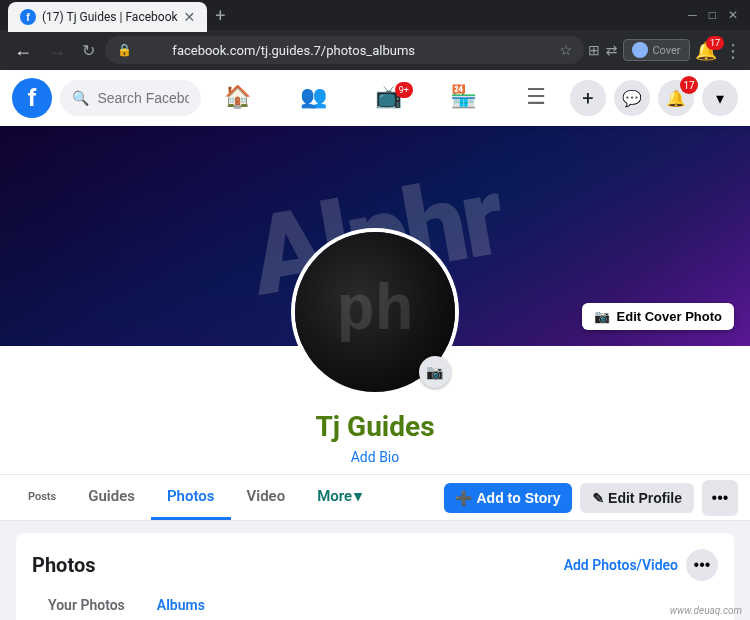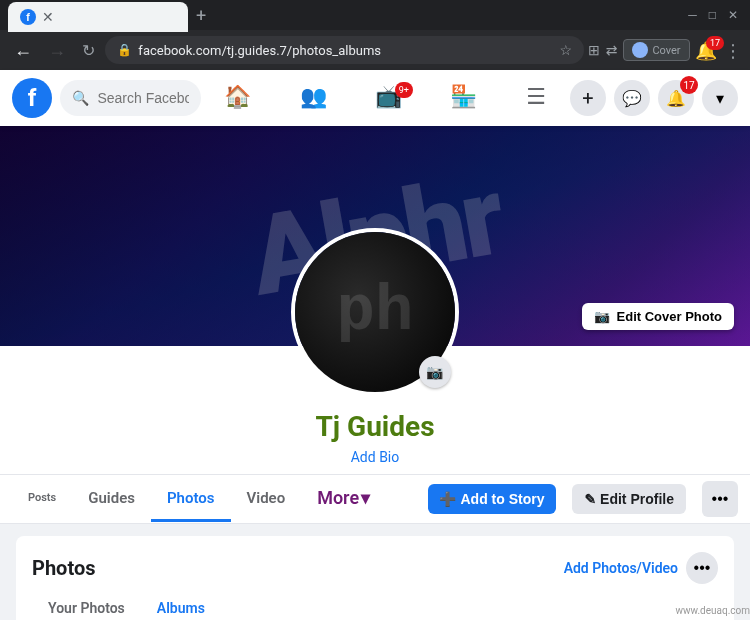--- a/index.html
+++ b/index.html
@@ -4,37 +4,38 @@
   <style>
     * { box-sizing: border-box; margin: 0; padding: 0; }
     body { font-family: -apple-system, BlinkMacSystemFont, 'Segoe UI', Roboto, sans-serif; background: #f0f2f5; width: 750px; height: 620px; overflow: hidden; }
   </style>
 </head>
 <body>
 
 <div style="background:#202124; height:30px; display:flex; align-items:stretch; padding:0 8px 0 8px; gap:0;">
   <div style="background:#f1f3f4; border-radius:8px 8px 0 0; padding:0 12px; display:flex; align-items:center; gap:6px; color:#202124; font-size:12px; min-width:180px; height:30px; margin-top:2px;">
     <div style="width:16px;height:16px;background:#1877f2;border-radius:50%;display:flex;align-items:center;justify-content:center;color:white;font-size:10px;font-weight:bold;flex-shrink:0;">f</div>
+    <span style="flex:1;white-space:nowrap;overflow:hidden;text-overflow:ellipsis;">(17) Tj Guides | Facebook</span>
     <span style="color:#5f6368;font-size:14px;">✕</span>
   </div>
   <div style="color:#9aa0a6;font-size:18px;cursor:pointer;padding:4px 8px;display:flex;align-items:center;">+</div>
   <div style="margin-left:auto;display:flex;align-items:center;gap:12px;color:#9aa0a6;font-size:12px;padding-right:4px;">
     <span style="cursor:pointer;">─</span>
     <span style="cursor:pointer;">□</span>
     <span style="cursor:pointer;">✕</span>
   </div>
 </div>
 
 <div style="background:#292a2d;height:40px;display:flex;align-items:center;padding:0 8px;gap:4px;">
   <button style="color:#e8eaed;background:none;border:none;cursor:pointer;font-size:18px;padding:4px 6px;">←</button>
   <button style="color:#4a4b4f;background:none;border:none;cursor:default;font-size:18px;padding:4px 6px;" disabled="">→</button>
   <button style="color:#9aa0a6;background:none;border:none;cursor:pointer;font-size:16px;padding:4px 6px;">↻</button>
   <div style="flex:1;background:#35363a;border-radius:20px;height:28px;display:flex;align-items:center;padding:0 12px;gap:6px;">
     <span style="color:#9aa0a6;font-size:12px;">🔒</span>
-    <span style="color:#e8eaed;font-size:13px;flex:1;">facebook.com/tj.guides.7/photos_albums</span>
+    <span style="color:#e8eaed;font-size:13px;flex:1;margin-left:34px;">facebook.com/tj.guides.7/photos_albums</span>
     <span style="color:#9aa0a6;font-size:14px;">☆</span>
   </div>
   <div style="display:flex;align-items:center;gap:6px;">
     <span style="color:#9aa0a6;font-size:14px;">⊞</span>
     <span style="color:#9aa0a6;font-size:14px;">⇄</span>
     <div style="background:#3c4043;border:1px solid #5f6368;border-radius:4px;color:#9aa0a6;font-size:11px;padding:2px 8px;cursor:pointer;display:flex;align-items:center;gap:4px;">
       <div style="width:16px;height:16px;background:#8ab4f8;border-radius:50%;"></div>
       <span>Cover</span>
     </div>
     <div style="position:relative;">
@@ -109,22 +110,22 @@
 <div style="background:white;padding-top:64px;padding-bottom:8px;text-align:center;border-bottom:1px solid #e4e6eb;">
   <h1 style="font-size:28px;font-weight:700;color:#4d7c0f;">Tj Guides</h1>
   <a style="color:#1877f2;font-size:14px;cursor:pointer;margin-top:6px;display:inline-block;text-decoration:none;">Add Bio</a>
 </div>
 
 <div style="background:white;display:flex;align-items:center;padding:0 12px;border-bottom:1px solid #e4e6eb;">
   <div style="padding:12px 16px;font-size:11px;font-weight:600;color:#65676b;cursor:pointer;border-bottom:3px solid transparent;">Posts</div>
   <div style="padding:12px 16px;font-size:15px;font-weight:600;color:#65676b;cursor:pointer;border-bottom:3px solid transparent;">Guides</div>
   <div style="padding:12px 16px;font-size:15px;font-weight:600;color:#1877f2;cursor:pointer;border-bottom:3px solid #1877f2;">Photos</div>
   <div style="padding:12px 16px;font-size:15px;font-weight:600;color:#65676b;cursor:pointer;border-bottom:3px solid transparent;">Video</div>
-  <div style="padding:12px 16px;font-size:18px;font-weight:600;color:#701a75;cursor:pointer;border-bottom:3px solid transparent;display:flex;align-items:center;gap:2px;">More <span>▾</span></div>
-  <div style="margin-left:auto;display:flex;gap:16px;align-items:center;">
+  <div style="padding:12px 16px;font-size:15px;font-weight:600;color:#0f766e;cursor:pointer;border-bottom:3px solid transparent;display:flex;align-items:center;gap:2px;">More <span>▾</span></div>
+  <div style="margin-left:auto;display:flex;gap:8px;align-items:center;">
     <button style="background:#1877f2;color:white;border:none;border-radius:6px;padding:7px 12px;font-size:14px;font-weight:600;cursor:pointer;display:flex;align-items:center;gap:6px;">➕ Add to Story</button>
     <button style="background:#e4e6eb;color:#1c1e21;border:none;border-radius:6px;padding:7px 12px;font-size:14px;font-weight:600;cursor:pointer;display:flex;align-items:center;gap:6px;">✎ Edit Profile</button>
     <button style="background:#e4e6eb;border:none;border-radius:6px;width:36px;height:36px;cursor:pointer;font-size:16px;display:flex;align-items:center;justify-content:center;">•••</button>
   </div>
 </div>
 
 <div style="background:#f0f2f5;padding:12px 16px;">
   <div style="background:white;border-radius:8px;padding:16px;">
     <div style="display:flex;align-items:center;justify-content:space-between;margin-bottom:8px;">
       <h2 style="font-size:20px;font-weight:700;color:#1c1e21;">Photos</h2>
@@ -135,13 +136,13 @@
     </div>
 
     <div style="display:flex;gap:0;margin-bottom:16px;border-bottom:2px solid #e4e6eb;">
       <div style="padding:8px 16px;font-size:14px;font-weight:600;cursor:pointer;color:#65676b;border-bottom:3px solid transparent;margin-bottom:-2px;">Your Photos</div>
       <div style="padding:8px 16px;font-size:14px;font-weight:600;cursor:pointer;color:#1877f2;border-bottom:3px solid #1877f2;margin-bottom:-2px;">Albums</div>
     </div>
 
   </div>
 </div>
 
-<div style="position:fixed;bottom:4px;right:0;font-size:10px;color:#999;">www.deuaq.com</div>
+<div style="position:fixed;bottom:4px;right:8px;font-size:10px;color:#999;font-style:italic;">www.deuaq.com</div>
 
 </body></html>

